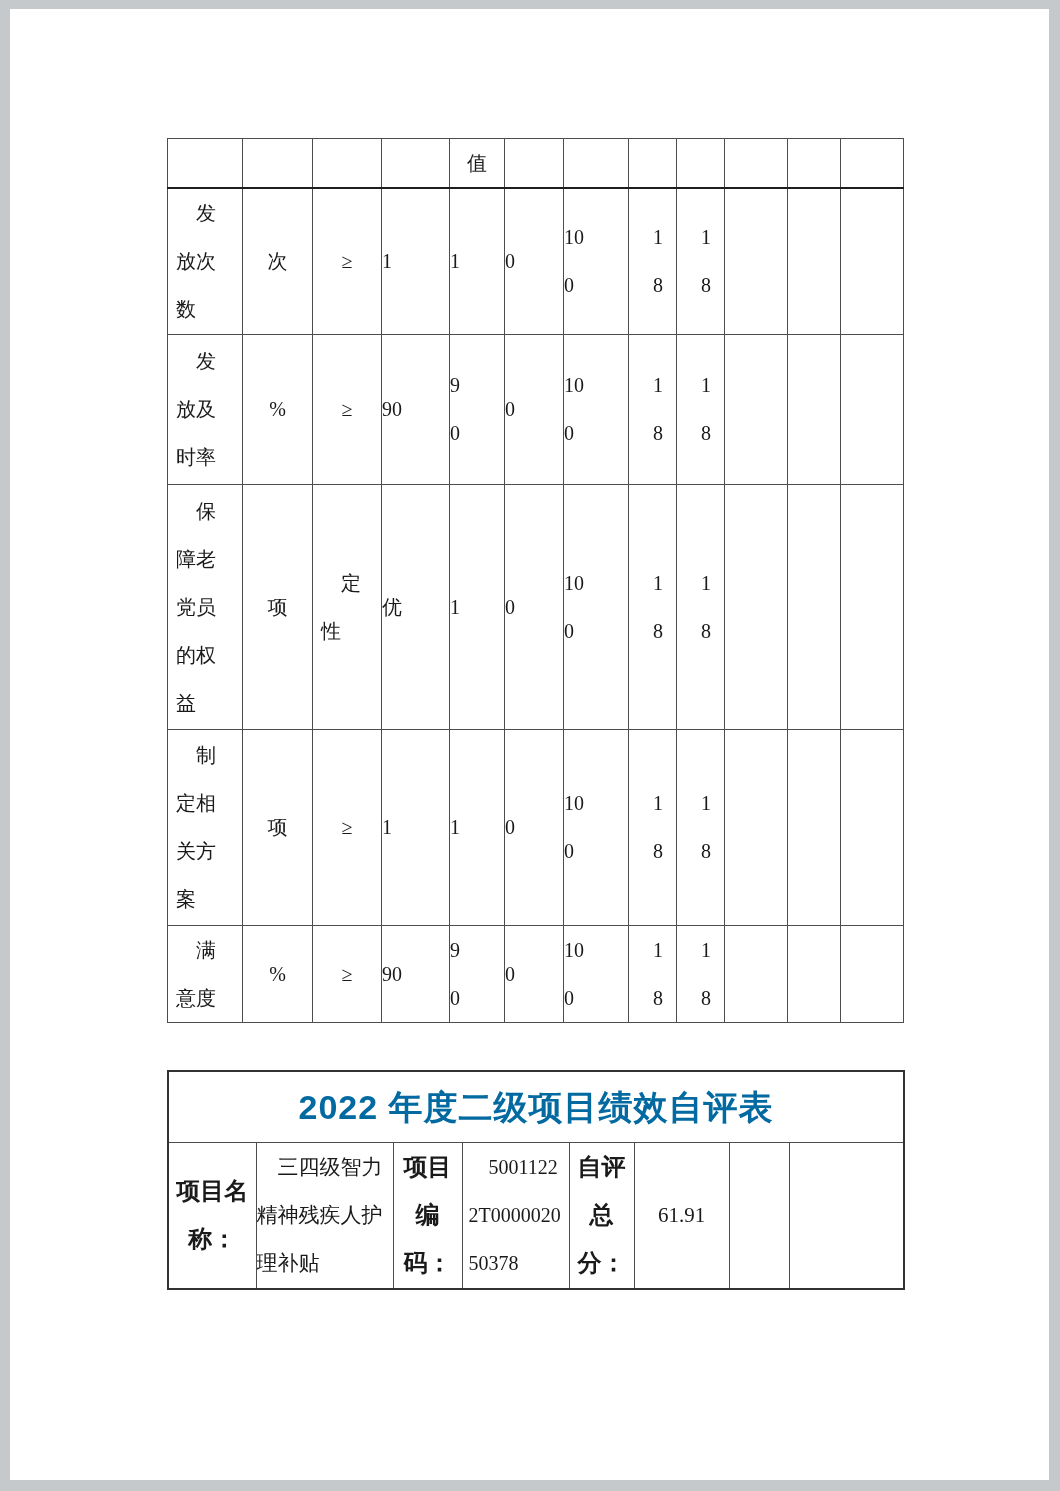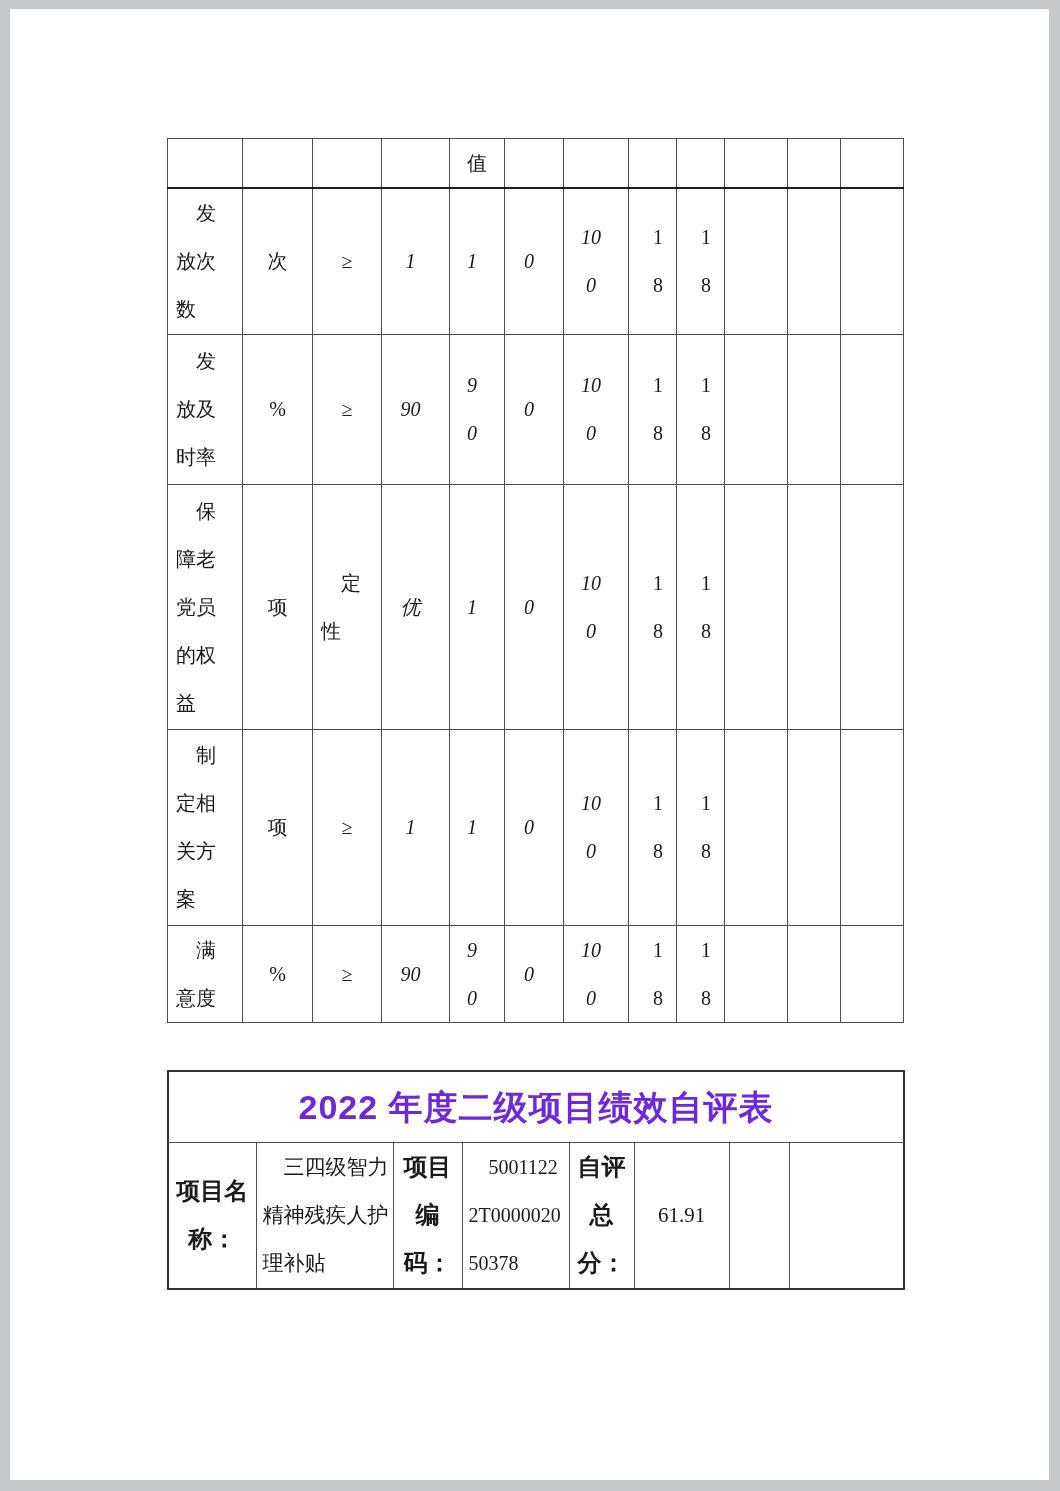--- a/index.html
+++ b/index.html
@@ -22,40 +22,40 @@
     padding:0;overflow:hidden;
     font-family:"Liberation Serif","DejaVu Serif",serif;
   }
   [data-wrap]{white-space:pre-line;}
 
   
   .t1{left:157px;top:129px;width:736px;}
   .t1 tr.hdr td{border-bottom:2px solid #1f1f1f;text-align:center;}
   .c-ind{text-align:left;text-indent:1em;padding-left:8px;}
   .c-center{text-align:center;}
-  .c-right{text-align:center;padding-right:10px;font-style:italic;}
+  .c-right{text-align:left;padding-right:10px;}
   .c-right2{text-align:right;padding-right:13px;}
 
   
   .t2{left:157px;top:1061px;width:736px;border:2px solid #333;}
   .t2 .title-cell{
     text-align:center;height:70px;line-height:66px;
     font-family:"Liberation Sans","DejaVu Sans",sans-serif;
-    font-weight:700;font-size:34px;letter-spacing:1px;color:#6d28d9;
+    font-weight:700;font-size:34px;letter-spacing:1px;color:#0369a1;
   }
   .t2 .status-cell{
     text-align:right;height:48px;line-height:46px;
     padding-right:10px;font-size:21px;font-weight:700;
     font-family:"Liberation Sans","DejaVu Sans",sans-serif;
   }
   .t2 td.lbl{
     text-align:center;font-weight:700;font-size:24px;
     font-family:"Liberation Sans","DejaVu Sans",sans-serif;
   }
-  .t2 td.val-name{text-align:left;text-indent:1em;padding-left:6px;font-size:21px;}
+  .t2 td.val-name{text-align:left;text-indent:1em;padding-left:0;font-size:21px;}
   .t2 td.val-code{text-align:left;text-indent:1em;padding-left:6px;font-size:20px;}
   .t2 td.val-score{text-align:center;font-size:21px;}
 </style>
 </head>
 <body>
 
 <div class="paper">
 
   <table class="t1">
     <colgroup>

